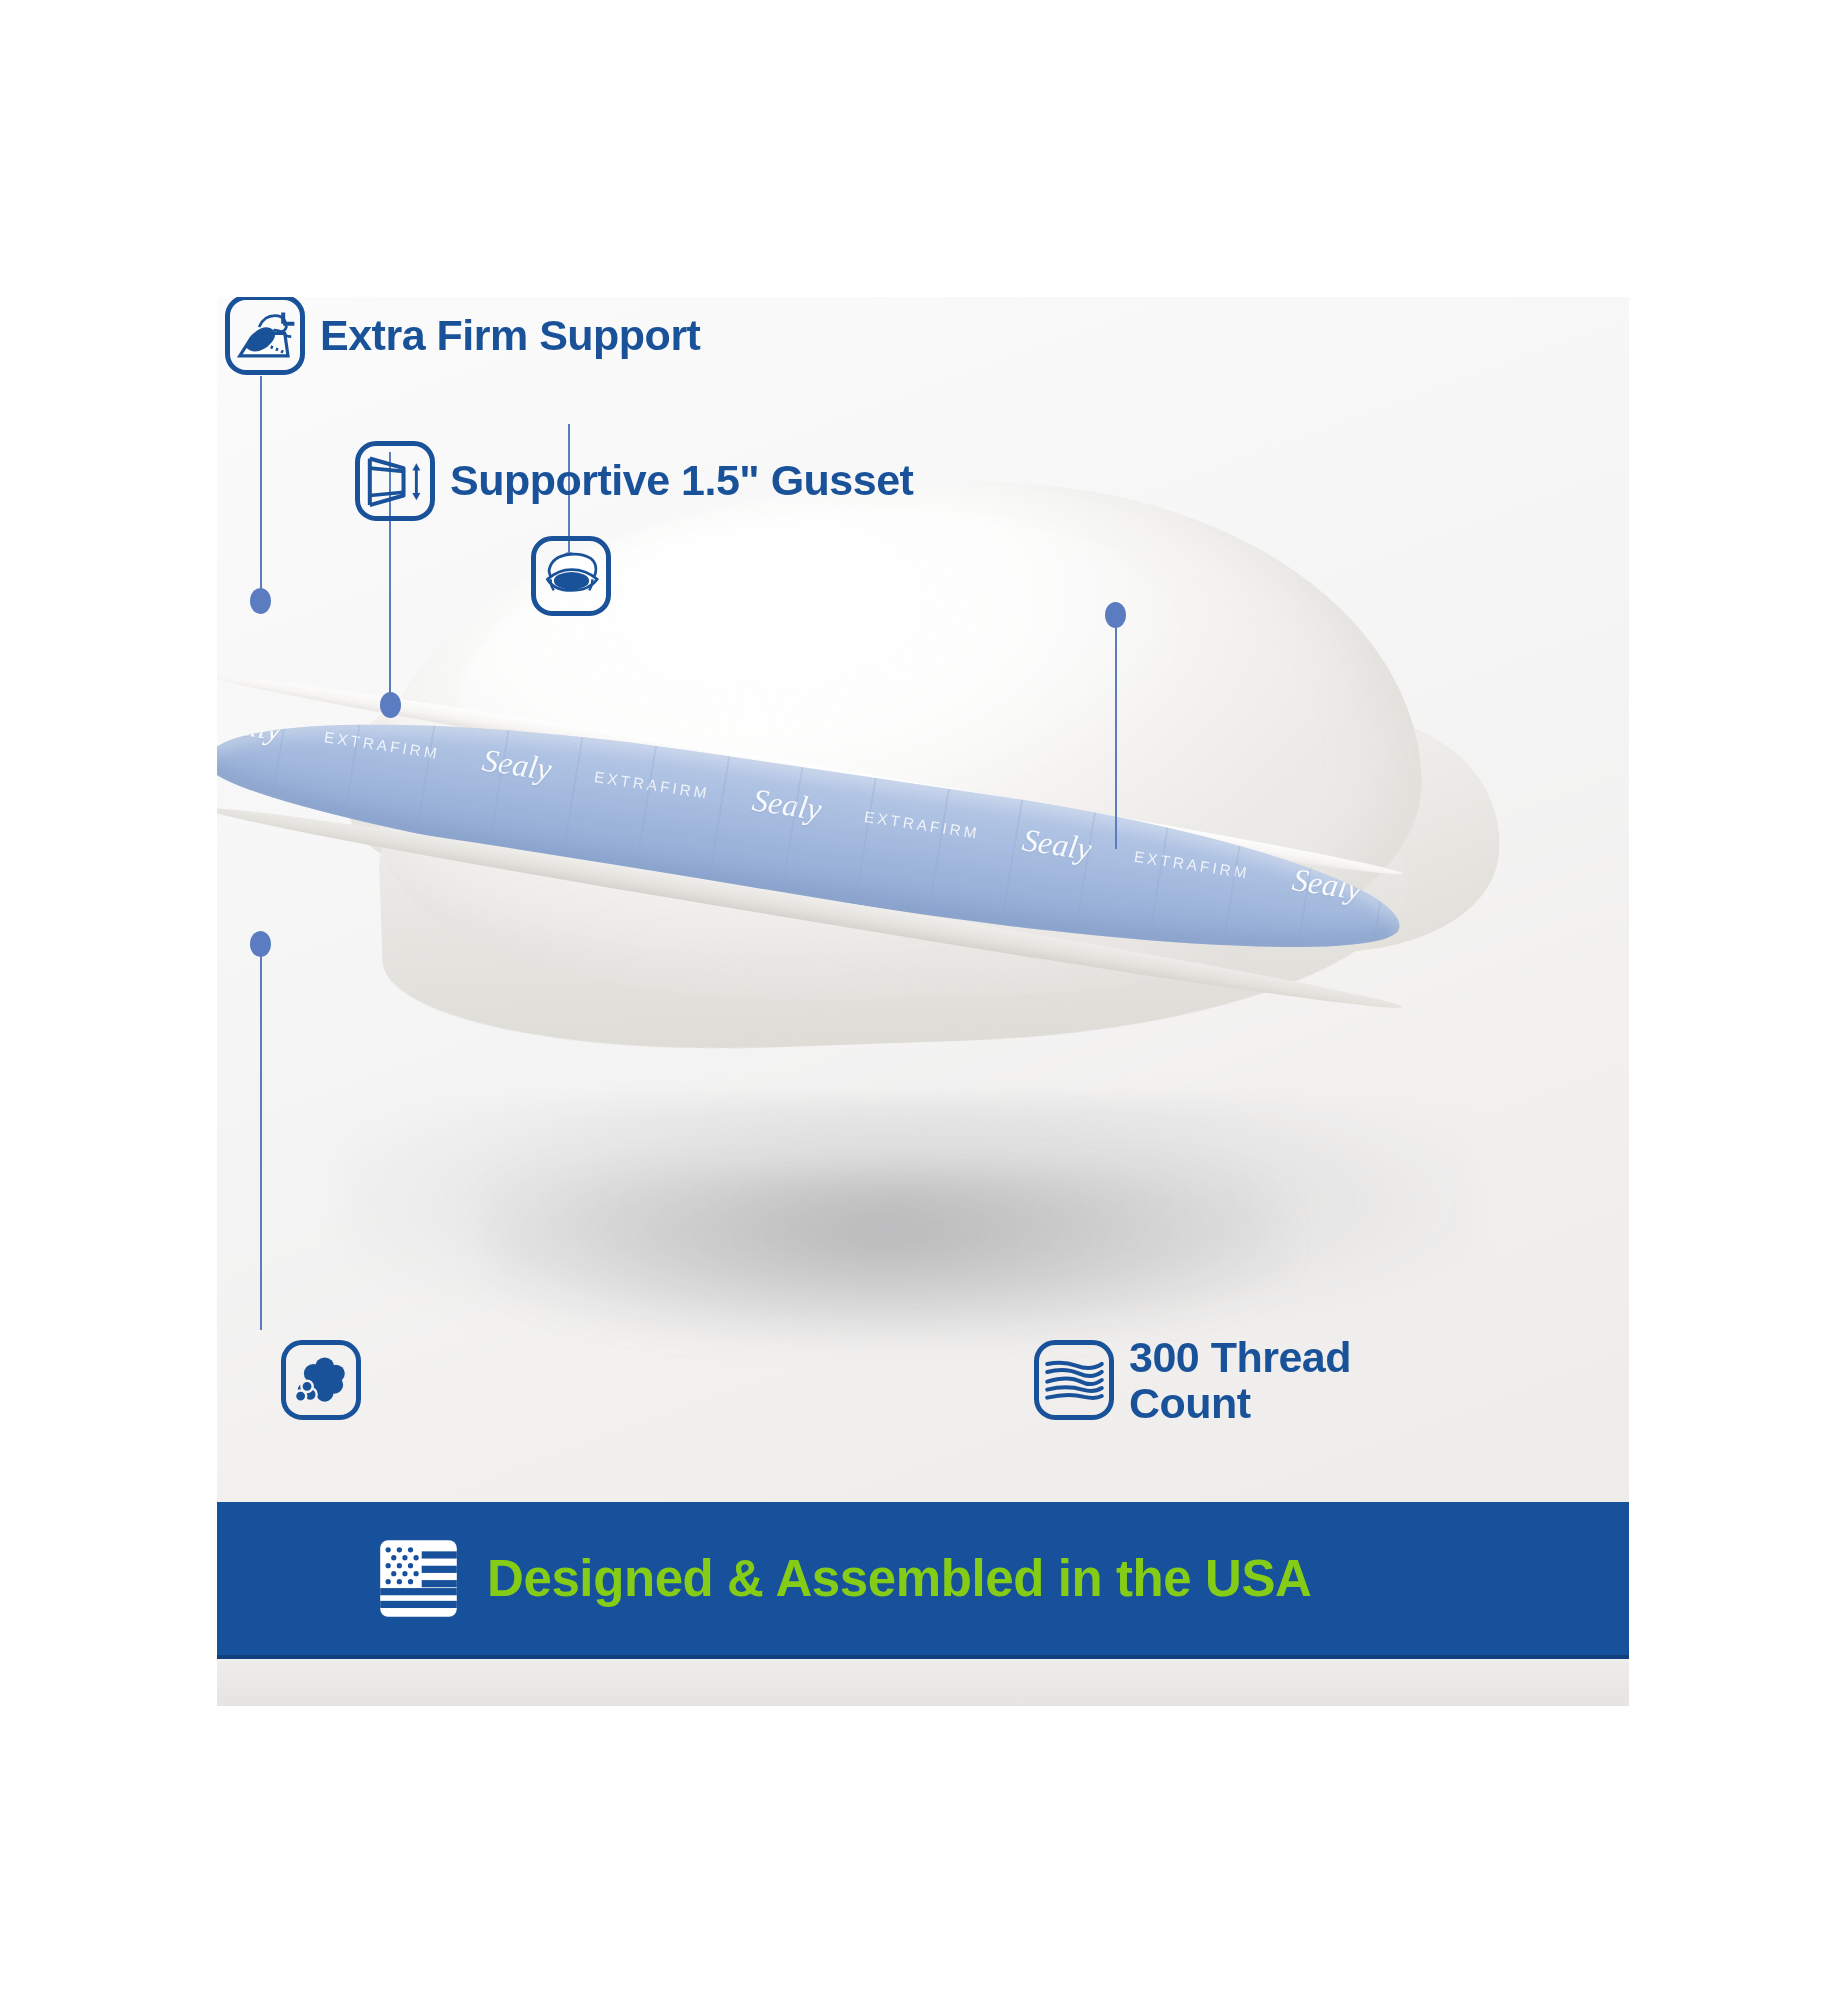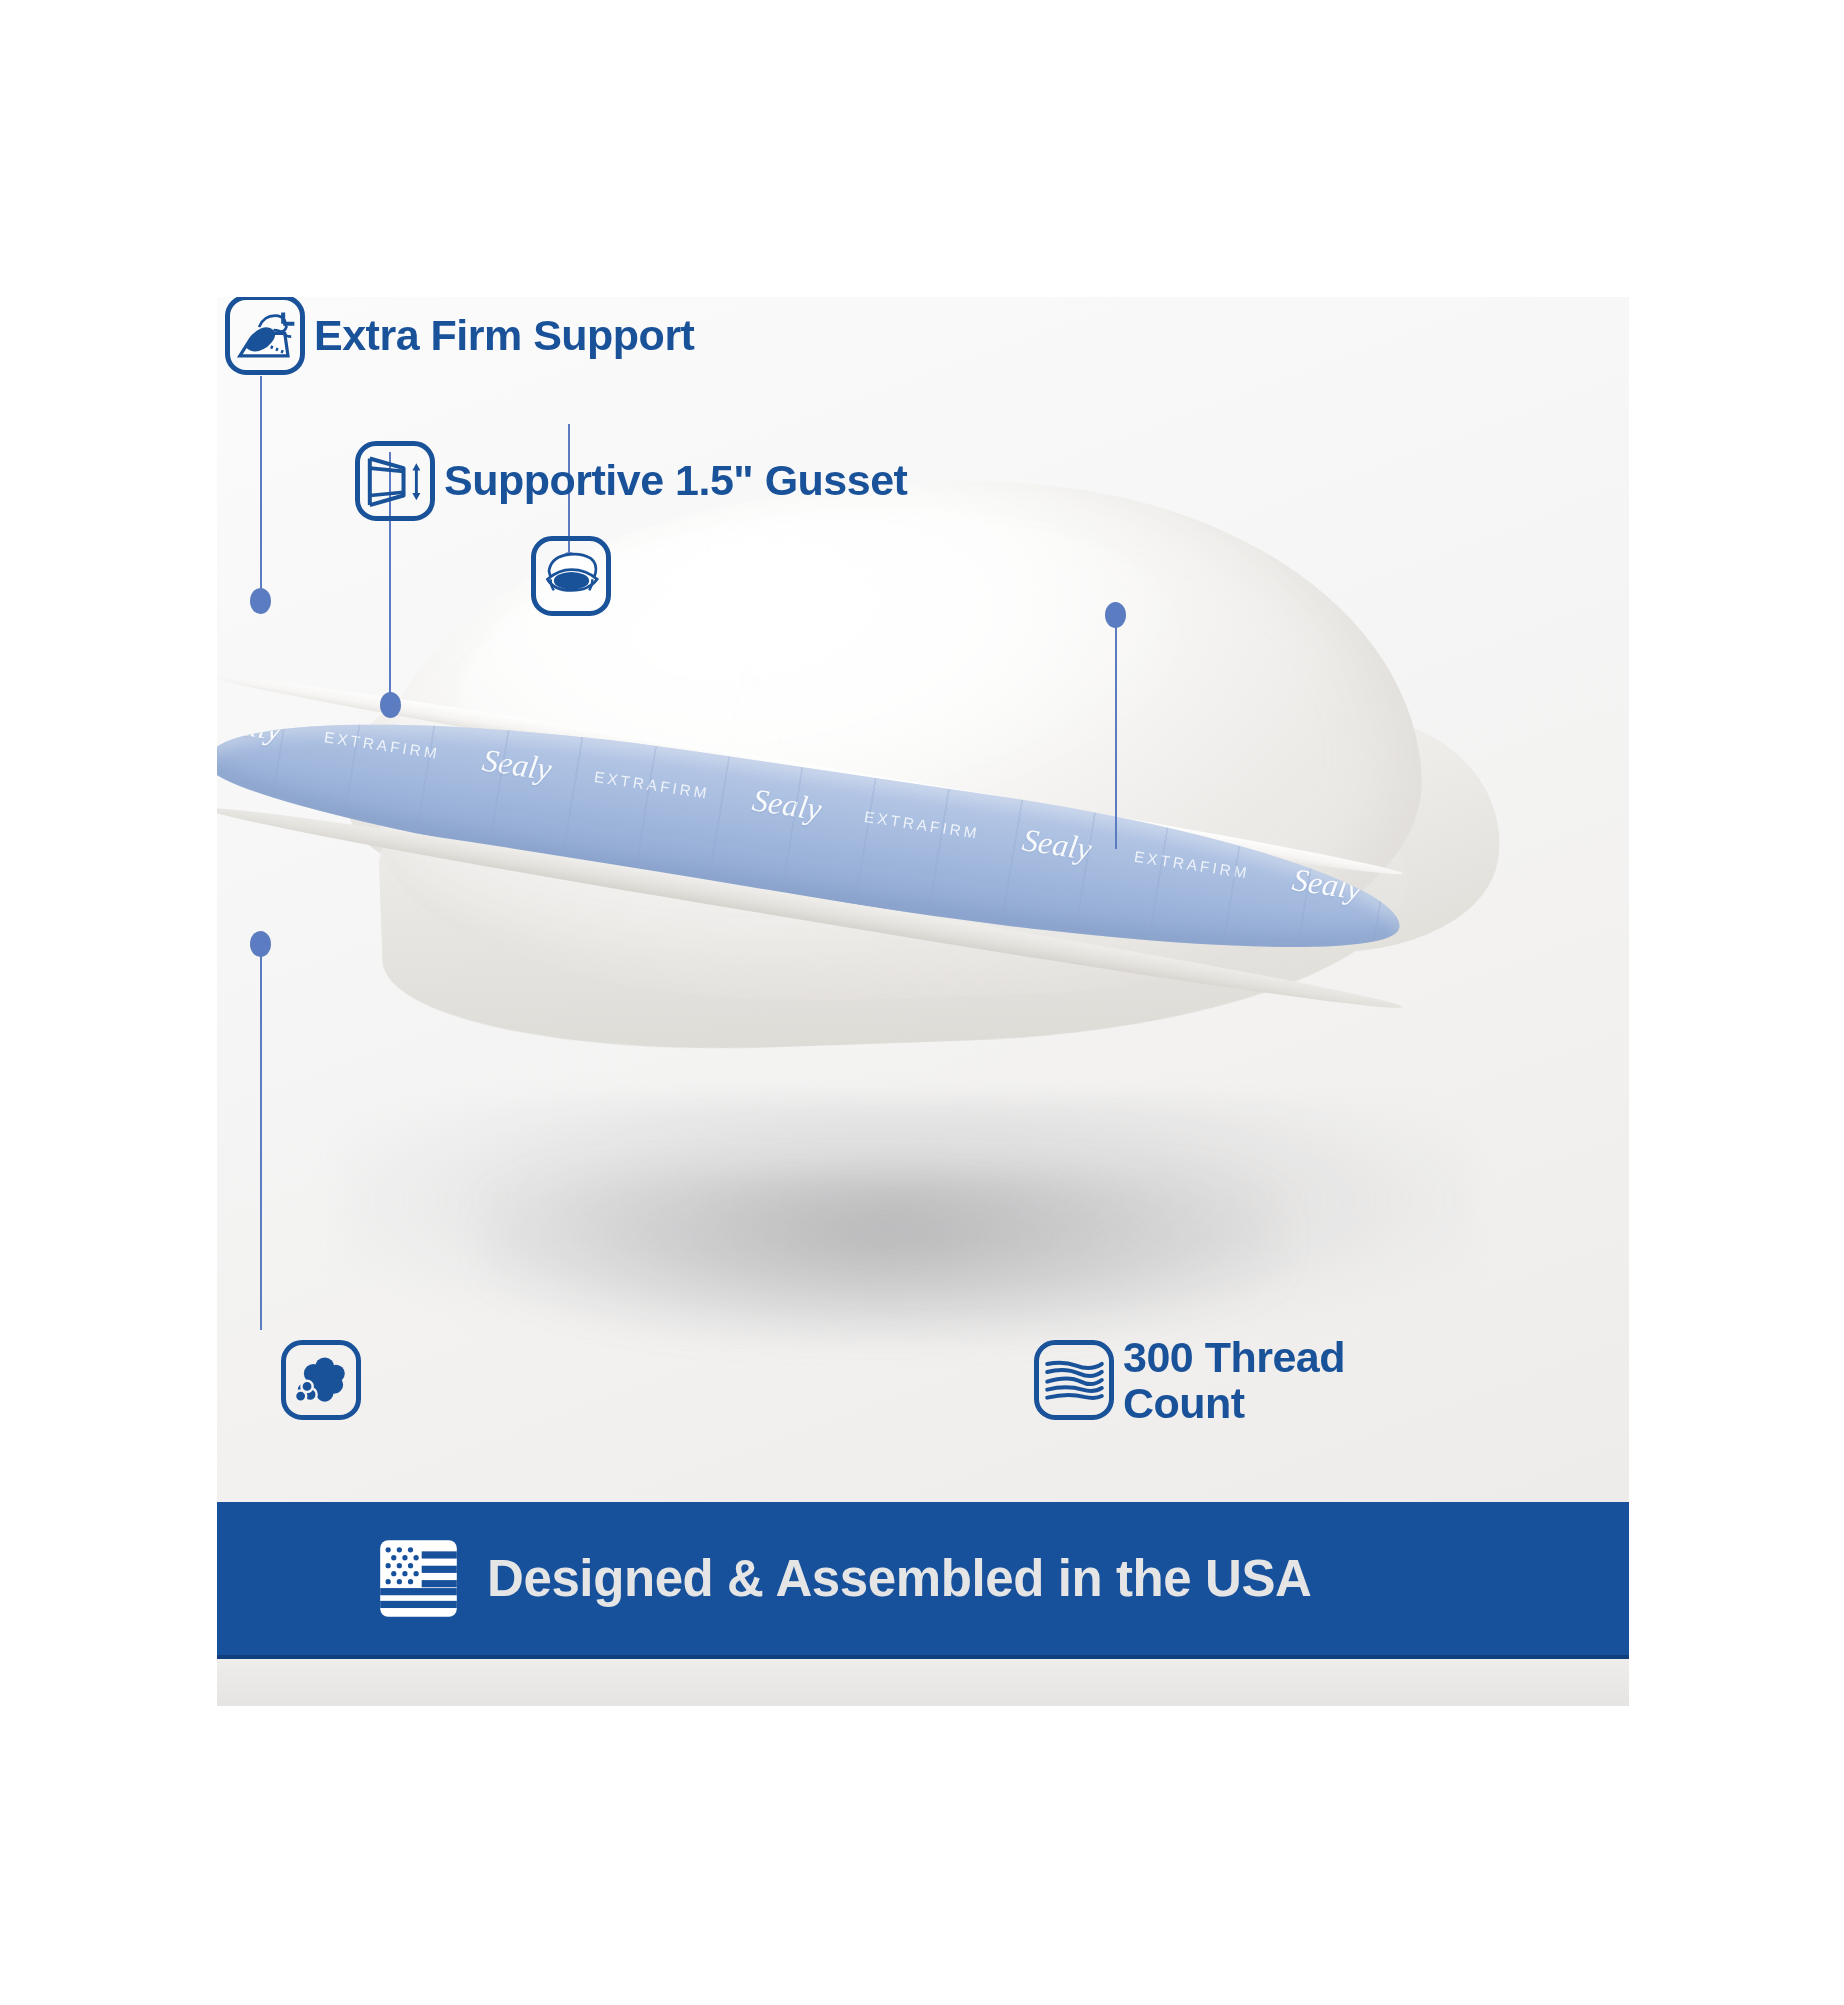--- a/index.html
+++ b/index.html
@@ -217,21 +217,21 @@
     background: linear-gradient(200deg, #f7f6f4 0%, #eceae6 60%, #e1dedA 100%);
     border-radius: 40% 20% 30% 55% / 50% 35% 55% 45%;
     transform: rotate(-4deg);
   }
 
   
   .feature {
     position: absolute;
     display: flex;
     align-items: center;
-    gap: 9px;
+    gap: 15px;
   }
   .icon-box {
     width: 80px;
     height: 80px;
     border: 5.6px solid #1a529a;
     border-radius: 21px;
     box-sizing: border-box;
     display: flex;
     align-items: center;
     justify-content: center;
@@ -277,21 +277,21 @@
     gap: 27px;
     padding-left: 160px;
     box-sizing: border-box;
   }
   #usa-banner .flag {
     width: 83px;
     height: 83px;
     flex: 0 0 auto;
   }
   #usa-banner .banner-text {
-    color: #e5e5e5;
+    color: #84cc16;
     font-weight: bold;
     font-size: 51px;
     letter-spacing: -0.4px;
   }
   
   #bottom-strip {
     position: absolute;
     left: 0;
     bottom: 0;
     width: 1412px;

